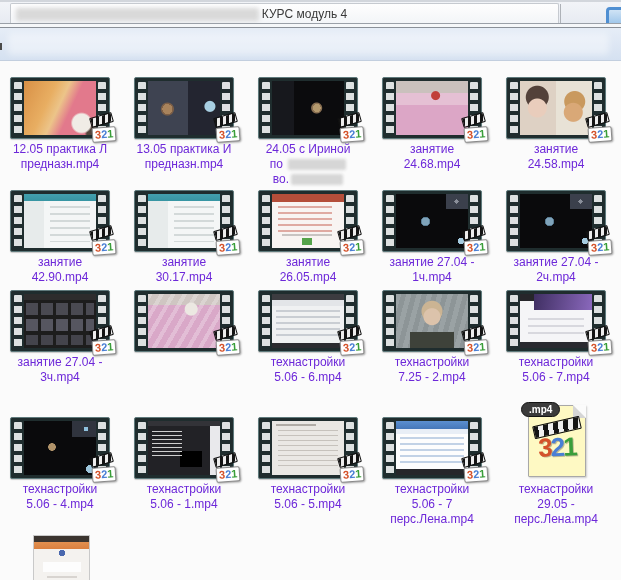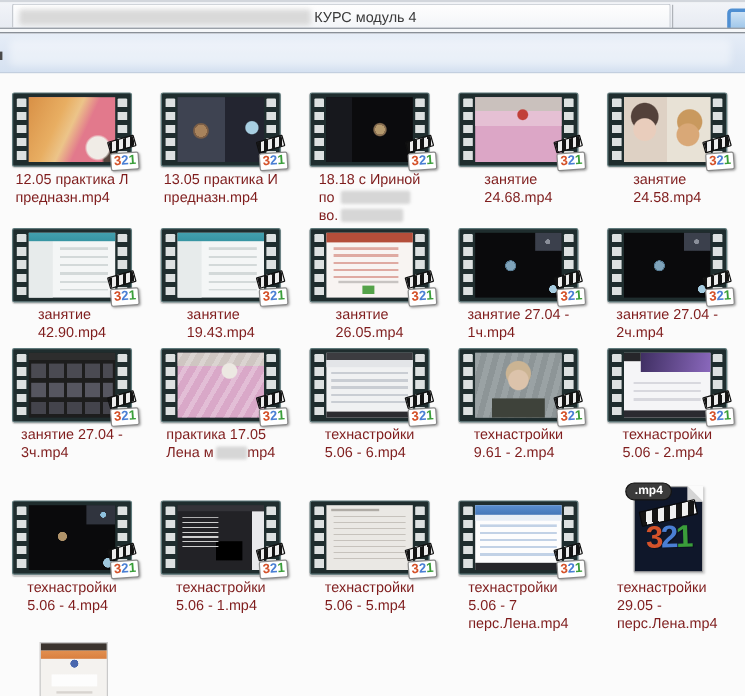--- a/index.html
+++ b/index.html
@@ -45,34 +45,34 @@
   .badge321{position:absolute;right:-7px;bottom:-4px;width:32px;height:27px;z-index:2;}
   .badge-clap{position:absolute;top:0;right:3px;width:21px;height:8px;
     background:repeating-linear-gradient(105deg,#141414 0 3px,#ededed 3px 6px);
     border:1px solid #101010;border-radius:1px;transform:rotate(-16deg);}
   .badge-num{position:absolute;right:0;bottom:0;background:#fff;border:1px solid #8a8a8a;border-radius:2px;
     padding:0 2px;font-size:11px;font-weight:bold;line-height:13px;transform:rotate(-4deg);
     box-shadow:1px 1px 2px rgba(0,0,0,.35);letter-spacing:0;}
 
   
   .mpc-icon{position:relative;width:76px;height:80px;margin-top:-18px;margin-bottom:3px;}
-  .mpc-page{position:absolute;left:10px;top:6px;width:56px;height:70px;background:#0f172a;
+  .mpc-page{position:absolute;left:10px;top:6px;width:56px;height:70px;background:#fef9c3;
     border:1px solid #a8a8a8;border-radius:1px;box-shadow:1px 1px 2px rgba(0,0,0,.18);}
   .mpc-fold{position:absolute;top:-1px;right:-1px;width:0;height:0;
     border-top:13px solid #fbfbfb;border-left:13px solid #d5d5d5;}
   .mpc-ext{position:absolute;top:-4px;left:-8px;background:#3b3b3b;color:#fff;font-size:10px;font-weight:bold;
     padding:1px 7px;border-radius:8px;border:1px solid #141414;}
   .mpc-clap{position:absolute;top:15px;left:4px;width:46px;height:11px;
     background:repeating-linear-gradient(100deg,#151515 0 5px,#efefef 5px 10px);
     border:1px solid #0a0a0a;border-radius:1px;transform:rotate(-13deg);}
   .mpc-digits{position:absolute;top:26px;left:3px;width:50px;text-align:center;font-weight:bold;
     font-size:26px;letter-spacing:-2px;transform:rotate(-2deg);text-shadow:1px 1px 0 rgba(0,0,0,.25);}
 
   
-  .label{text-align:left;font-size:12px;line-height:15px;color:#7f1d1d;}
+  .label{text-align:center;font-size:12px;line-height:15px;color:#6d28d9;}
   .label .line{white-space:nowrap;}
   .blurseg{display:inline-block;height:11px;background:#d6d6d6;border-radius:2px;
     filter:blur(1.5px);vertical-align:middle;margin-left:2px;}
 
   
   .portrait-thumb{position:absolute;left:33px;top:535px;width:57px;height:46px;
     background-color:#f4f2ef;background-repeat:no-repeat;border:1px solid #c9c9c9;box-sizing:border-box;
     background-image:
       radial-gradient(circle,#4a68ae 0 45%,rgba(0,0,0,0) 50%),
       linear-gradient(#fdfdfd,#fdfdfd),
@@ -231,21 +231,21 @@
     <div class="file-item" style="left: 248px; top: 77px;">
     <div class="filmstrip">
       <div class="shot t-dark-avatar"></div>
       <div class="badge321">
         <div class="badge-clap"></div>
         <div class="badge-num"><span style="color: rgb(212, 82, 42);">3</span><span style="color: rgb(74, 127, 212);">2</span><span style="color: rgb(58, 158, 58);">1</span></div>
       </div>
     </div>
 
     <div class="label">
-        <div class="line"><span>18.18 с Ириной</span></div>
+        <div class="line"><span>24.05 с Ириной</span></div>
         <div class="line"><span>по </span><span class="blurseg" style="width: 58px;"></span></div>
         <div class="line"><span>во.</span><span class="blurseg" style="width: 52px;"></span></div>
       </div>
   </div>
     <div class="file-item" style="left: 372px; top: 77px;">
     <div class="filmstrip">
       <div class="shot t-bed-pink"></div>
       <div class="badge321">
         <div class="badge-clap"></div>
         <div class="badge-num"><span style="color: rgb(212, 82, 42);">3</span><span style="color: rgb(74, 127, 212);">2</span><span style="color: rgb(58, 158, 58);">1</span></div>
@@ -289,21 +289,21 @@
     <div class="filmstrip">
       <div class="shot t-webapp-teal"></div>
       <div class="badge321">
         <div class="badge-clap"></div>
         <div class="badge-num"><span style="color: rgb(212, 82, 42);">3</span><span style="color: rgb(74, 127, 212);">2</span><span style="color: rgb(58, 158, 58);">1</span></div>
       </div>
     </div>
 
     <div class="label">
         <div class="line"><span>занятие</span></div>
-        <div class="line"><span>19.43.mp4</span></div>
+        <div class="line"><span>30.17.mp4</span></div>
       </div>
   </div>
     <div class="file-item" style="left: 248px; top: 190px;">
     <div class="filmstrip">
       <div class="shot t-doc-red"></div>
       <div class="badge321">
         <div class="badge-clap"></div>
         <div class="badge-num"><span style="color: rgb(212, 82, 42);">3</span><span style="color: rgb(74, 127, 212);">2</span><span style="color: rgb(58, 158, 58);">1</span></div>
       </div>
     </div>
@@ -357,24 +357,20 @@
   </div>
     <div class="file-item" style="left: 124px; top: 290px;">
     <div class="filmstrip">
       <div class="shot t-bed-pink2"></div>
       <div class="badge321">
         <div class="badge-clap"></div>
         <div class="badge-num"><span style="color: rgb(212, 82, 42);">3</span><span style="color: rgb(74, 127, 212);">2</span><span style="color: rgb(58, 158, 58);">1</span></div>
       </div>
     </div>
 
-    <div class="label">
-        <div class="line"><span>практика 17.05</span></div>
-        <div class="line"><span>Лена м</span><span class="blurseg" style="width: 26px;"></span><span>mp4</span></div>
-      </div>
   </div>
     <div class="file-item" style="left: 248px; top: 290px;">
     <div class="filmstrip">
       <div class="shot t-files-window"></div>
       <div class="badge321">
         <div class="badge-clap"></div>
         <div class="badge-num"><span style="color: rgb(212, 82, 42);">3</span><span style="color: rgb(74, 127, 212);">2</span><span style="color: rgb(58, 158, 58);">1</span></div>
       </div>
     </div>
 
@@ -387,35 +383,35 @@
     <div class="filmstrip">
       <div class="shot t-woman-portrait"></div>
       <div class="badge321">
         <div class="badge-clap"></div>
         <div class="badge-num"><span style="color: rgb(212, 82, 42);">3</span><span style="color: rgb(74, 127, 212);">2</span><span style="color: rgb(58, 158, 58);">1</span></div>
       </div>
     </div>
 
     <div class="label">
         <div class="line"><span>технастройки</span></div>
-        <div class="line"><span>9.61 - 2.mp4</span></div>
+        <div class="line"><span>7.25 - 2.mp4</span></div>
       </div>
   </div>
     <div class="file-item" style="left: 496px; top: 290px;">
     <div class="filmstrip">
       <div class="shot t-purple-site"></div>
       <div class="badge321">
         <div class="badge-clap"></div>
         <div class="badge-num"><span style="color: rgb(212, 82, 42);">3</span><span style="color: rgb(74, 127, 212);">2</span><span style="color: rgb(58, 158, 58);">1</span></div>
       </div>
     </div>
 
     <div class="label">
         <div class="line"><span>технастройки</span></div>
-        <div class="line"><span>5.06 - 2.mp4</span></div>
+        <div class="line"><span>5.06 - 7.mp4</span></div>
       </div>
   </div>
     <div class="file-item" style="left: 0px; top: 417px;">
     <div class="filmstrip">
       <div class="shot t-call-dark2"></div>
       <div class="badge321">
         <div class="badge-clap"></div>
         <div class="badge-num"><span style="color: rgb(212, 82, 42);">3</span><span style="color: rgb(74, 127, 212);">2</span><span style="color: rgb(58, 158, 58);">1</span></div>
       </div>
     </div>

